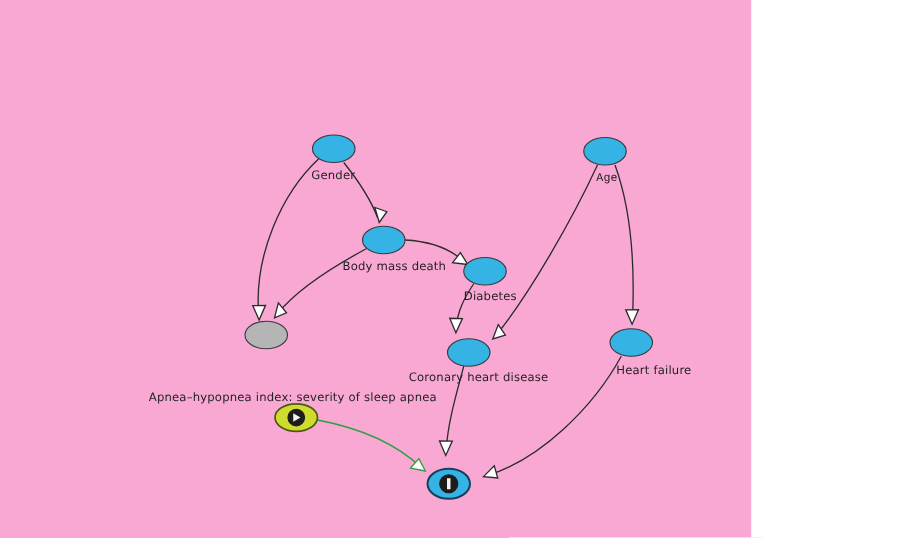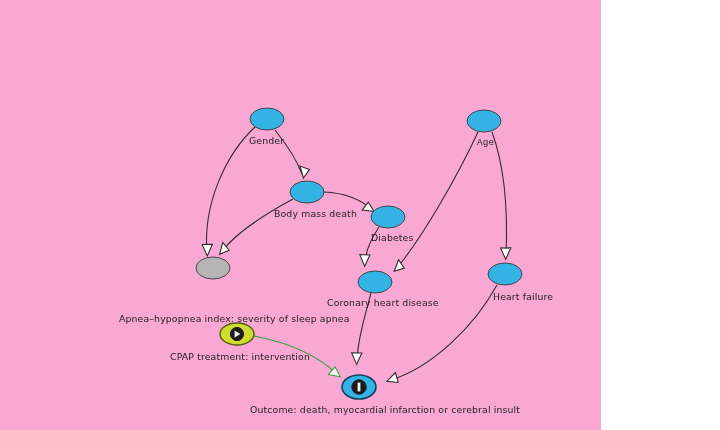--- a/index.html
+++ b/index.html
@@ -178,17 +178,15 @@
   <div class="node-label" style="left:274px; top:209px;">Body mass death</div>
 
   <div class="node-label" style="left:371px; top:233px;">Diabetes</div>
 
   <div class="node-label" style="left:119px; top:285px;margin-top:29px;">Apnea–hypopnea index: severity of sleep apnea</div>
 
   <div class="node-label" style="left:327px; top:298px;">Coronary heart disease</div>
 
   <div class="node-label" style="left:493px; top:292px;">Heart failure</div>
 
-  <div class="node-label" style="left:170px; top:352px;">CPAP treatment: intervention</div>
 
-  <div class="node-label" style="left:250px; top:405px;">Outcome: death, myocardial infarction or cerebral insult</div>
 
 </div>
 
 </body></html>

